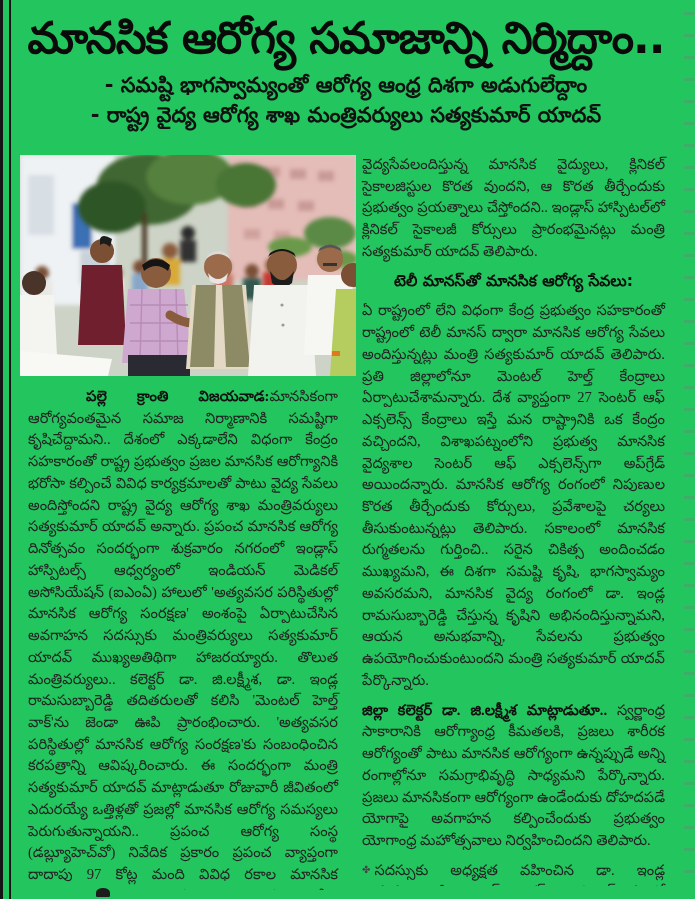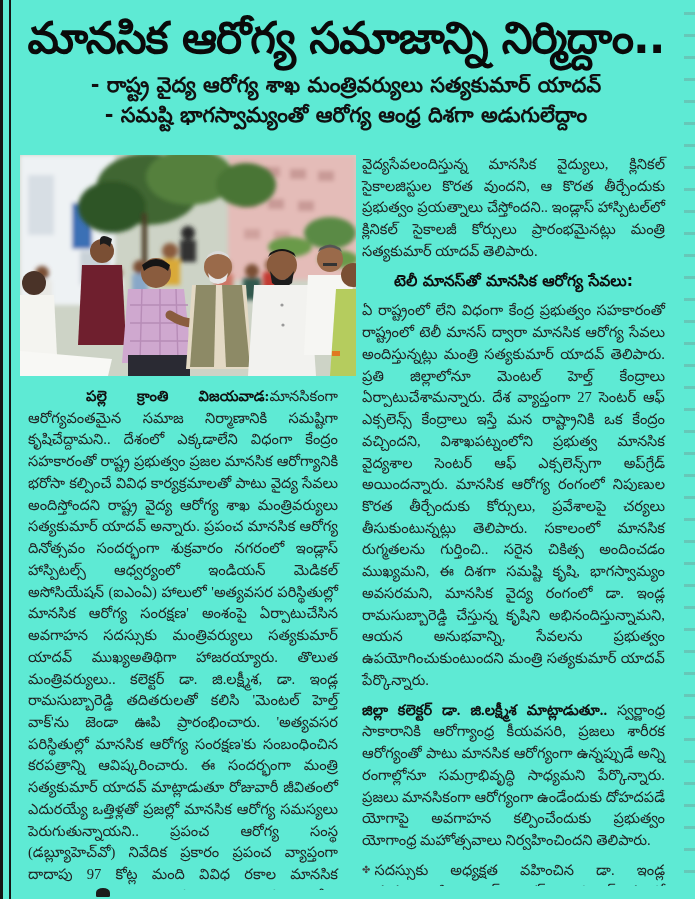--- a/index.html
+++ b/index.html
@@ -1,18 +1,18 @@
 <!DOCTYPE html>
 <html><head>
 <meta charset="utf-8">
 <style>
   html,body{margin:0;padding:0;background:#e9e9e6;}
   .page{
     position:relative;width:695px;height:899px;margin:0 auto;
-    background:#5eead4;overflow:hidden;
+    background:#22c55e;overflow:hidden;
     font-family:"Liberation Serif", serif;color:#1f1f1f;
   }
   
   .rule{position:absolute;top:0;bottom:0;background:#141414;}
   .rule-outer{left:0;width:3px;}
   .rule-inner{left:9px;width:2px;}
   
   .head{position:absolute;left:16px;top:0;width:660px;text-align:center;}
   .head h1{
     margin:10px 0 6px 0;font-family:"DejaVu Sans", sans-serif;
@@ -61,22 +61,22 @@
 </head>
 <body>
 
 <div class="page">
 
   <div class="rule rule-outer"></div>
   <div class="rule rule-inner"></div>
 
   <header class="head">
     <h1>మానసిక ఆరోగ్య సమాజాన్ని నిర్మిద్దాం..</h1>
+    <p class="sub">- సమష్టి భాగస్వామ్యంతో ఆరోగ్య ఆంధ్ర దిశగా అడుగులేద్దాం</p>
     <p class="sub">- రాష్ట్ర వైద్య ఆరోగ్య శాఖ మంత్రివర్యులు సత్యకుమార్ యాదవ్</p>
-    <p class="sub">- సమష్టి భాగస్వామ్యంతో ఆరోగ్య ఆంధ్ర దిశగా అడుగులేద్దాం</p>
   </header>
 
   <figure class="photo">
     <svg viewBox="0 0 336 221" preserveAspectRatio="none">
       <defs>
         <filter id="soft" x="-20%" y="-20%" width="140%" height="140%">
           <feGaussianBlur stdDeviation="2.2"></feGaussianBlur>
         </filter>
       </defs>
 
@@ -191,21 +191,21 @@
   </figure>
 
   <section class="col col-left">
     <p class="bp first"><b class="dateline">పల్లె క్రాంతి విజయవాడ:</b><span>మానసికంగా ఆరోగ్యవంతమైన సమాజ నిర్మాణానికి సమష్టిగా కృషిచేద్దామని.. దేశంలో ఎక్కడాలేని విధంగా కేంద్రం సహకారంతో రాష్ట్ర ప్రభుత్వం ప్రజల మానసిక ఆరోగ్యానికి భరోసా కల్పించే వివిధ కార్యక్రమాలతో పాటు వైద్య సేవలు అందిస్తోందని రాష్ట్ర వైద్య ఆరోగ్య శాఖ మంత్రివర్యులు సత్యకుమార్ యాదవ్ అన్నారు. ప్రపంచ మానసిక ఆరోగ్య దినోత్సవం సందర్భంగా శుక్రవారం నగరంలో ఇండ్లాస్ హాస్పిటల్స్ ఆధ్వర్యంలో ఇండియన్ మెడికల్ అసోసియేషన్ (ఐఎంఏ) హాలులో 'అత్యవసర పరిస్థితుల్లో మానసిక ఆరోగ్య సంరక్షణ' అంశంపై ఏర్పాటుచేసిన అవగాహన సదస్సుకు మంత్రివర్యులు సత్యకుమార్ యాదవ్ ముఖ్యఅతిథిగా హాజరయ్యారు. తొలుత మంత్రివర్యులు.. కలెక్టర్ డా. జి.లక్ష్మీశ, డా. ఇండ్ల రామసుబ్బారెడ్డి తదితరులతో కలిసి 'మెంటల్ హెల్త్ వాక్'ను జెండా ఊపి ప్రారంభించారు. 'అత్యవసర పరిస్థితుల్లో మానసిక ఆరోగ్య సంరక్షణ'కు సంబంధించిన కరపత్రాన్ని ఆవిష్కరించారు. ఈ సందర్భంగా మంత్రి సత్యకుమార్ యాదవ్ మాట్లాడుతూ రోజువారీ జీవితంలో ఎదురయ్యే ఒత్తిళ్లతో ప్రజల్లో మానసిక ఆరోగ్య సమస్యలు పెరుగుతున్నాయని.. ప్రపంచ ఆరోగ్య సంస్థ (డబ్ల్యూహెచ్‌వో) నివేదిక ప్రకారం ప్రపంచ వ్యాప్తంగా దాదాపు 97 కోట్ల మంది వివిధ రకాల మానసిక రుగ్మతలకు గురైనట్లు వెల్లడించారు. మానసిక ఆరోగ్య సమస్యల వల్ల ప్రపంచ ఆరోగ్య వ్యవస్థకు ఏటా ట్రిలియన్ డాలర్లు మేర నష్టం వాటిల్లుతోందన్నారు. ధనిక, పేద అనే తారతమ్యం లేకుండా ప్రజలు మానసిక ఆరోగ్య సమస్యల బారినపడుతున్నారని.. ముఖ్యంగా గిరిజన ప్రాంతాల్లో యాంటీనేటల్ యాంగ్జైటీ డిజార్డర్‌కు 14-24 శాతం మంది గురవుతున్నట్లు తెలిపారు. మానసిక రుగ్మతలు, ఒత్తిళ్ల వల్ల ఆత్మహత్యలు కూడా పెరుగుతున్నాయన్నారు. సమాజానికి వెలకట్టలేని</span></p>
   </section>
 
   <section class="col col-right">
     <p class="bp">వైద్యసేవలందిస్తున్న మానసిక వైద్యులు, క్లినికల్ సైకాలజిస్టుల కొరత వుందని, ఆ కొరత తీర్చేందుకు ప్రభుత్వం ప్రయత్నాలు చేస్తోందని.. ఇండ్లాస్ హాస్పిటల్‌లో క్లినికల్ సైకాలజీ కోర్సులు ప్రారంభమైనట్లు మంత్రి సత్యకుమార్ యాదవ్ తెలిపారు.</p>
     <h2 class="subhead">టెలీ మానస్‌తో మానసిక ఆరోగ్య సేవలు:</h2>
     <p class="bp">ఏ రాష్ట్రంలో లేని విధంగా కేంద్ర ప్రభుత్వం సహకారంతో రాష్ట్రంలో టెలీ మానస్ ద్వారా మానసిక ఆరోగ్య సేవలు అందిస్తున్నట్లు మంత్రి సత్యకుమార్ యాదవ్ తెలిపారు. ప్రతి జిల్లాలోనూ మెంటల్ హెల్త్ కేంద్రాలు ఏర్పాటుచేశామన్నారు. దేశ వ్యాప్తంగా 27 సెంటర్ ఆఫ్ ఎక్సలెన్స్ కేంద్రాలు ఇస్తే మన రాష్ట్రానికి ఒక కేంద్రం వచ్చిందని, విశాఖపట్నంలోని ప్రభుత్వ మానసిక వైద్యశాల సెంటర్ ఆఫ్ ఎక్సలెన్స్‌గా అప్‌గ్రేడ్ అయిందన్నారు. మానసిక ఆరోగ్య రంగంలో నిపుణుల కొరత తీర్చేందుకు కోర్సులు, ప్రవేశాలపై చర్యలు తీసుకుంటున్నట్లు తెలిపారు. సకాలంలో మానసిక రుగ్మతలను గుర్తించి.. సరైన చికిత్స అందించడం ముఖ్యమని, ఈ దిశగా సమష్టి కృషి, భాగస్వామ్యం అవసరమని, మానసిక వైద్య రంగంలో డా. ఇండ్ల రామసుబ్బారెడ్డి చేస్తున్న కృషిని అభినందిస్తున్నామని, ఆయన అనుభవాన్ని, సేవలను ప్రభుత్వం ఉపయోగించుకుంటుందని మంత్రి సత్యకుమార్ యాదవ్ పేర్కొన్నారు.</p>
-    <p class="bp"><b>జిల్లా కలెక్టర్ డా. జి.లక్ష్మీశ మాట్లాడుతూ..</b> <span>స్వర్ణాంధ్ర సాకారానికి ఆరోగ్యాంధ్ర కీయవసరి, ప్రజలు శారీరక ఆరోగ్యంతో పాటు మానసిక ఆరోగ్యంగా ఉన్నప్పుడే అన్ని రంగాల్లోనూ సమగ్రాభివృద్ధి సాధ్యమని పేర్కొన్నారు. ప్రజలు మానసికంగా ఆరోగ్యంగా ఉండేందుకు దోహదపడే యోగాపై అవగాహన కల్పించేందుకు ప్రభుత్వం యోగాంధ్ర మహోత్సవాలు నిర్వహించిందని తెలిపారు.</span></p>
+    <p class="bp"><b>జిల్లా కలెక్టర్ డా. జి.లక్ష్మీశ మాట్లాడుతూ..</b> <span>స్వర్ణాంధ్ర సాకారానికి ఆరోగ్యాంధ్ర కీమతలకి, ప్రజలు శారీరక ఆరోగ్యంతో పాటు మానసిక ఆరోగ్యంగా ఉన్నప్పుడే అన్ని రంగాల్లోనూ సమగ్రాభివృద్ధి సాధ్యమని పేర్కొన్నారు. ప్రజలు మానసికంగా ఆరోగ్యంగా ఉండేందుకు దోహదపడే యోగాపై అవగాహన కల్పించేందుకు ప్రభుత్వం యోగాంధ్ర మహోత్సవాలు నిర్వహించిందని తెలిపారు.</span></p>
     <p class="bp"><span class="pmark">✤</span><span>సదస్సుకు అధ్యక్షత వహించిన డా. ఇండ్ల రామసుబ్బారెడ్డి, ఇండ్లాస్ డైరెక్టర్ డా. విశాల్.. ప్రజల్లో మానసిక సమస్యలు పెరుగుతుండటానికి కారణాలు, వాటిని ఎదుర్కొంటూ ఆరోగ్యకర జీవితాన్ని సొంతం చేసుకునేందుకు తీసుకోవాల్సిన జాగ్రత్తలపై సూచనలు చేశారు. ఎన్నో సవాళ్లను ఎదుర్కొంటూ తాము ఈ రంగంలో ప్రామాణిక వైద్య సేవలు అందించే దిశగా ముందడుగు వేసినట్లు తెలిపారు.</span></p>
 
   </section>
 
   <div class="edge-strip"></div>
   <div class="ink-dot"></div>
 
 </div>
 
 </body></html>

